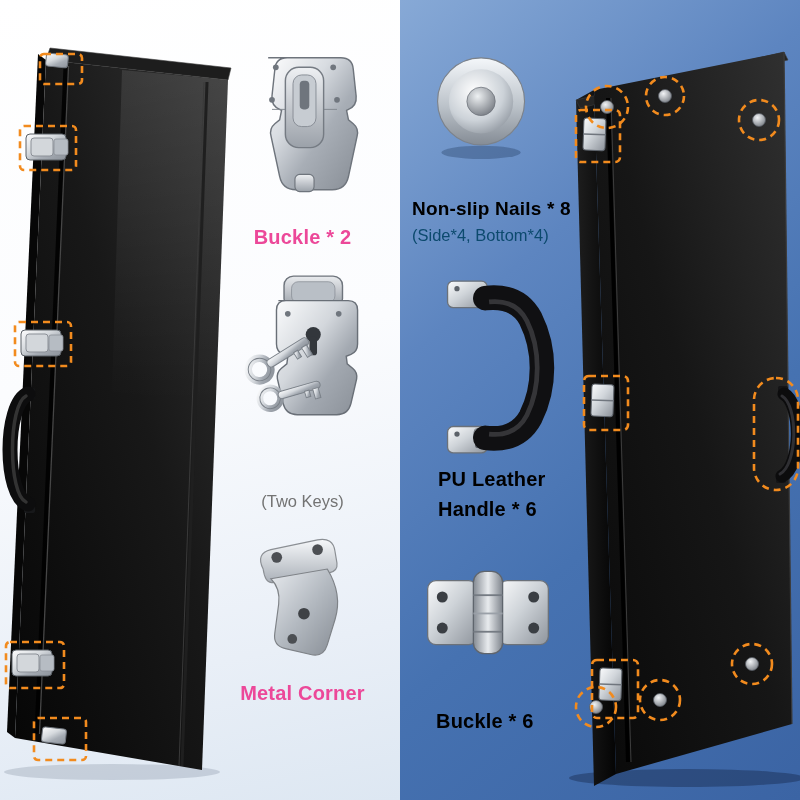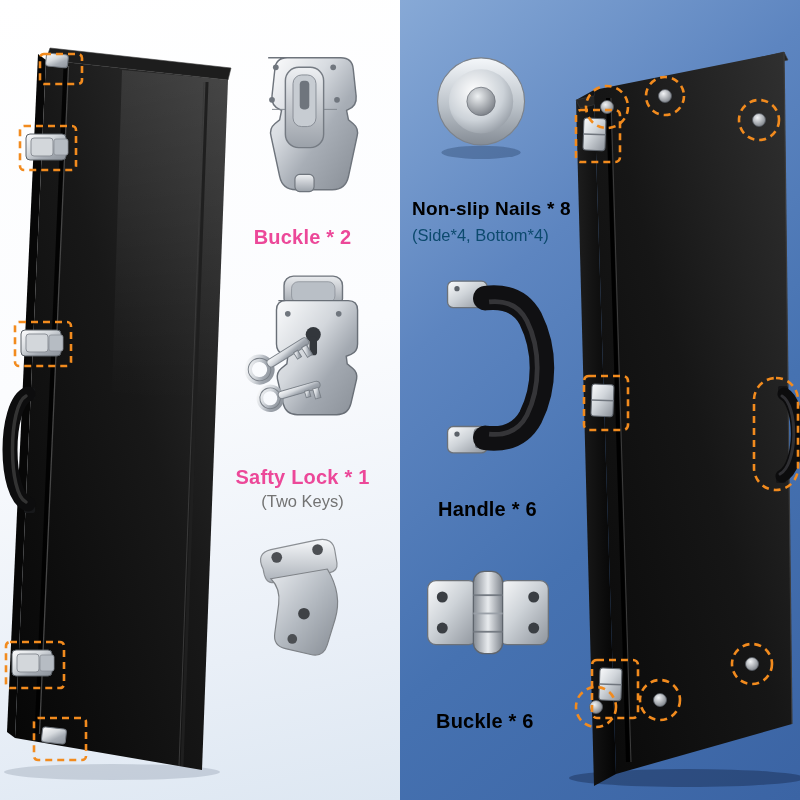--- a/index.html
+++ b/index.html
@@ -151,21 +151,20 @@
       <rect x="56" y="20" width="5" height="8" fill="url(#lk-m)" stroke="#7a8088" stroke-width="1"></rect>
     </g>
     <g transform="translate(20,124) rotate(-16)">
       <circle cx="14" cy="14" r="11" fill="none" stroke="url(#lk-m)" stroke-width="7"></circle>
       <circle cx="14" cy="14" r="11" fill="none" stroke="#7a8088" stroke-width="1"></circle>
       <rect x="23" y="10" width="46" height="8" rx="4" fill="url(#lk-m)" stroke="#7a8088" stroke-width="1"></rect>
       <rect x="60" y="17" width="6" height="11" fill="url(#lk-m)" stroke="#7a8088" stroke-width="1"></rect>
       <rect x="51" y="17" width="5" height="7" fill="url(#lk-m)" stroke="#7a8088" stroke-width="1"></rect>
     </g>
   </svg>
-  <div class="lbl center" style="left:225px;top:464px;width:155px">Safty Lock * 1</div>
   <div class="sub" style="left:225px;top:492px;width:155px;text-align:center">(Two Keys)</div>
 
   <svg class="abs" style="left:234px;top:536px" width="136" height="136" viewBox="0 0 140 140">
     <defs>
       <linearGradient id="cg-a" x1="0" y1="0" x2="0" y2="1">
         <stop offset="0" stop-color="#f6f8fa"></stop>
           <stop offset="1" stop-color="#aab0b8"></stop>
       </linearGradient>
       <linearGradient id="cg-b" x1="0" y1="0" x2="1" y2="1">
         <stop offset="0" stop-color="#e7eaee"></stop>
@@ -173,20 +172,21 @@
           <stop offset="1" stop-color="#878d95"></stop>
       </linearGradient>
     </defs>
     <path d="M30,34 q-8,-16 8,-20 l48,-10 q16,-3 18,12 l2,12 q1,8 -8,10 l-58,10 q-8,1 -10,-14 z" fill="url(#cg-a)" stroke="#8b8f94" stroke-width="1.2"></path>
     <circle cx="44" cy="22" r="5.5" fill="#4c4f53"></circle>
     <circle cx="86" cy="14" r="5.5" fill="#4c4f53"></circle>
     <path d="M38,44 l58,-10 q16,26 8,52 l-8,26 q-4,13 -17,10 l-26,-6 q-13,-3 -11,-16 l4,-30 q2,-16 -8,-26 z" fill="url(#cg-b)" stroke="#7e8287" stroke-width="1.2"></path>
     <circle cx="72" cy="80" r="6" fill="#3f4246"></circle>
     <circle cx="60" cy="106" r="5" fill="#4c4f53"></circle>
   </svg>
+  <div class="lbl center" style="left:225px;top:680px;width:155px">Metal Corner</div>
 
   <svg class="abs" style="left:430px;top:52px" width="104" height="112" viewBox="0 0 110 118">
     <defs>
       <linearGradient id="nl-o" x1="0" y1="0" x2="0" y2="1">
         <stop offset="0" stop-color="#f4f7fa"></stop>
           <stop offset=".55" stop-color="#bcc3ca"></stop>
           <stop offset="1" stop-color="#858c95"></stop>
       </linearGradient>
       <radialGradient id="nl-m" cx="0.4" cy="0.35" r="0.75">
         <stop offset="0" stop-color="#ffffff"></stop>
@@ -218,20 +218,21 @@
     <circle cx="18" cy="16" r="2.8" fill="#5c6269"></circle>
       <circle cx="40" cy="28" r="2.8" fill="#5c6269"></circle>
     <rect x="8" y="162" width="42" height="28" rx="6" fill="url(#hd-m)" stroke="#6b7179" stroke-width="1.4"></rect>
     <circle cx="18" cy="170" r="2.8" fill="#5c6269"></circle>
       <circle cx="40" cy="182" r="2.8" fill="#5c6269"></circle>
     <rect x="36" y="20" width="18" height="14" rx="4" fill="#aab0b8" stroke="#787e86" stroke-width="1"></rect>
     <rect x="36" y="164" width="18" height="14" rx="4" fill="#aab0b8" stroke="#787e86" stroke-width="1"></rect>
     <path d="M48,26 q34,-4 48,22 q12,24 12,52 q0,28 -12,52 q-14,26 -48,22" fill="none" stroke="#101012" stroke-width="26" stroke-linecap="round"></path>
     <path d="M52,30 q28,-3 40,20 q11,22 11,50 q0,28 -11,50 q-12,23 -40,20" fill="none" stroke="#3c3c40" stroke-width="5" opacity="0.85"></path>
   </svg>
+  <div class="lbl on-blue" style="left:438px;top:466px;width:160px">PU Leather</div>
   <div class="lbl on-blue" style="left:438px;top:496px;width:160px">Handle * 6</div>
 
   <svg class="abs" style="left:424px;top:560px" width="128" height="106" viewBox="0 0 140 115">
     <defs>
       <linearGradient id="hg-m" x1="0" y1="0" x2="1" y2="1">
         <stop offset="0" stop-color="#f9fafb"></stop>
           <stop offset=".45" stop-color="#ced3d8"></stop>
           <stop offset="1" stop-color="#8f959d"></stop>
       </linearGradient>
       <linearGradient id="hg-k" x1="0" y1="0" x2="1" y2="0">

